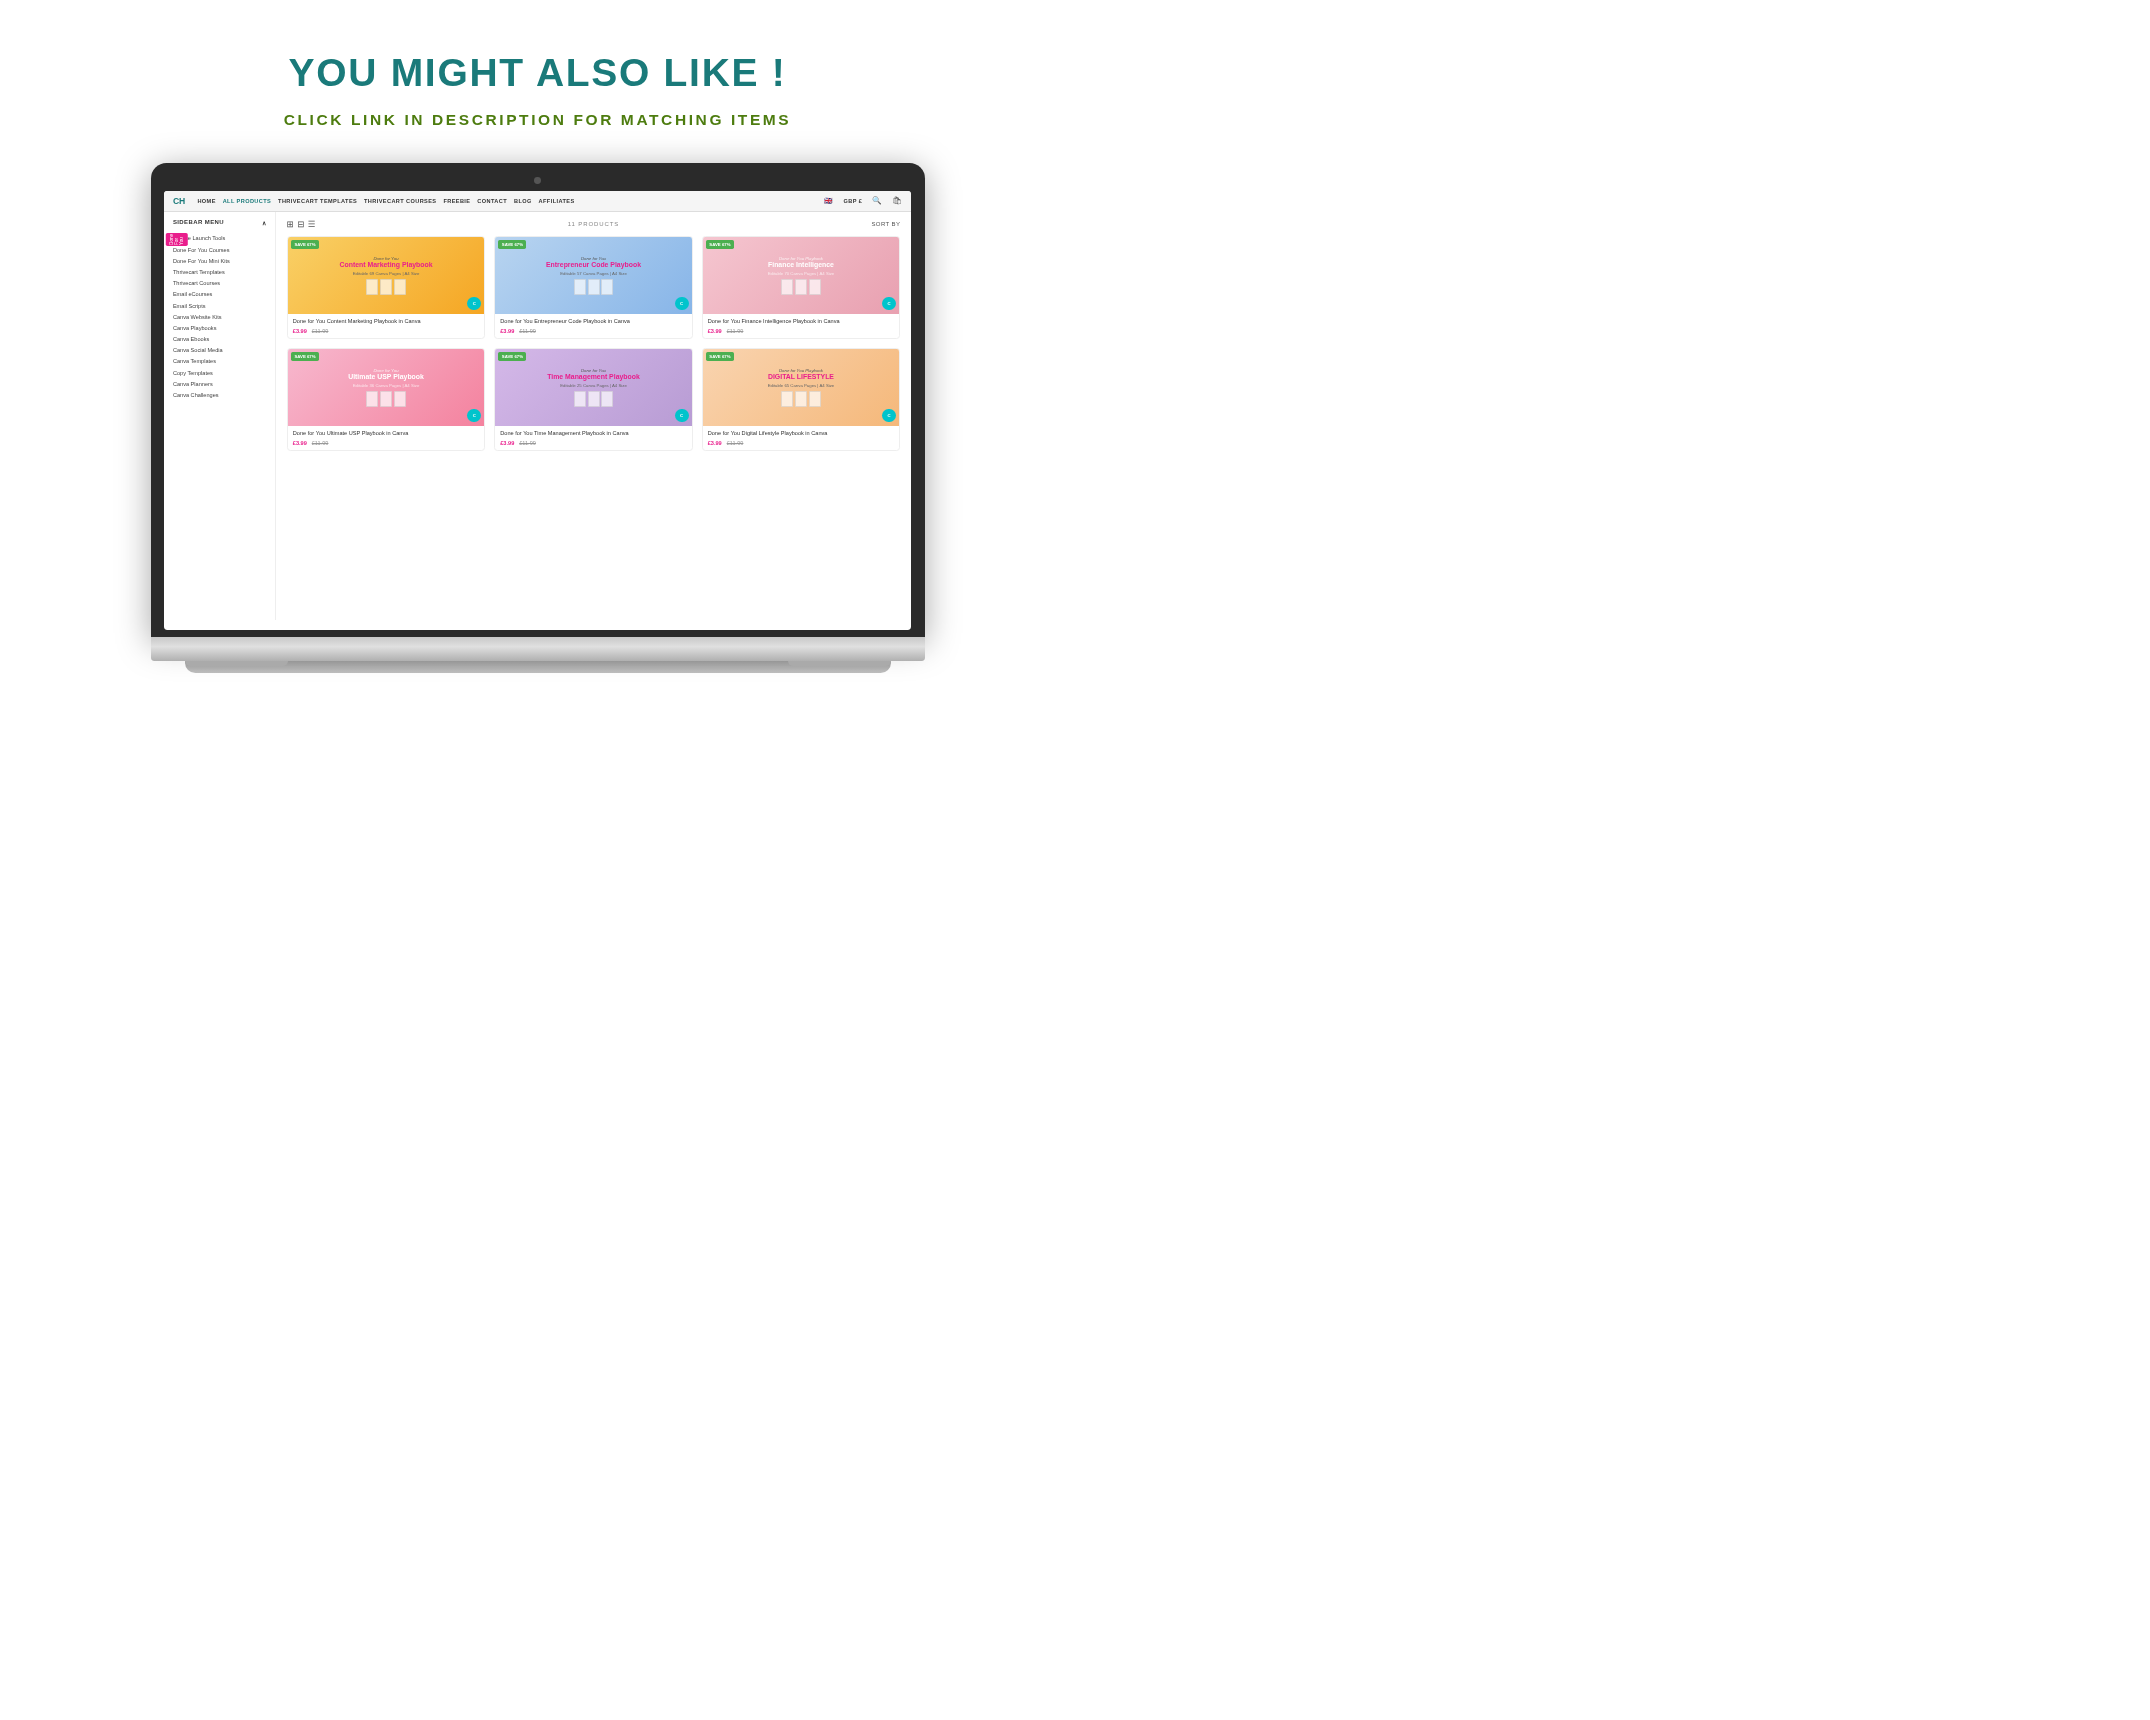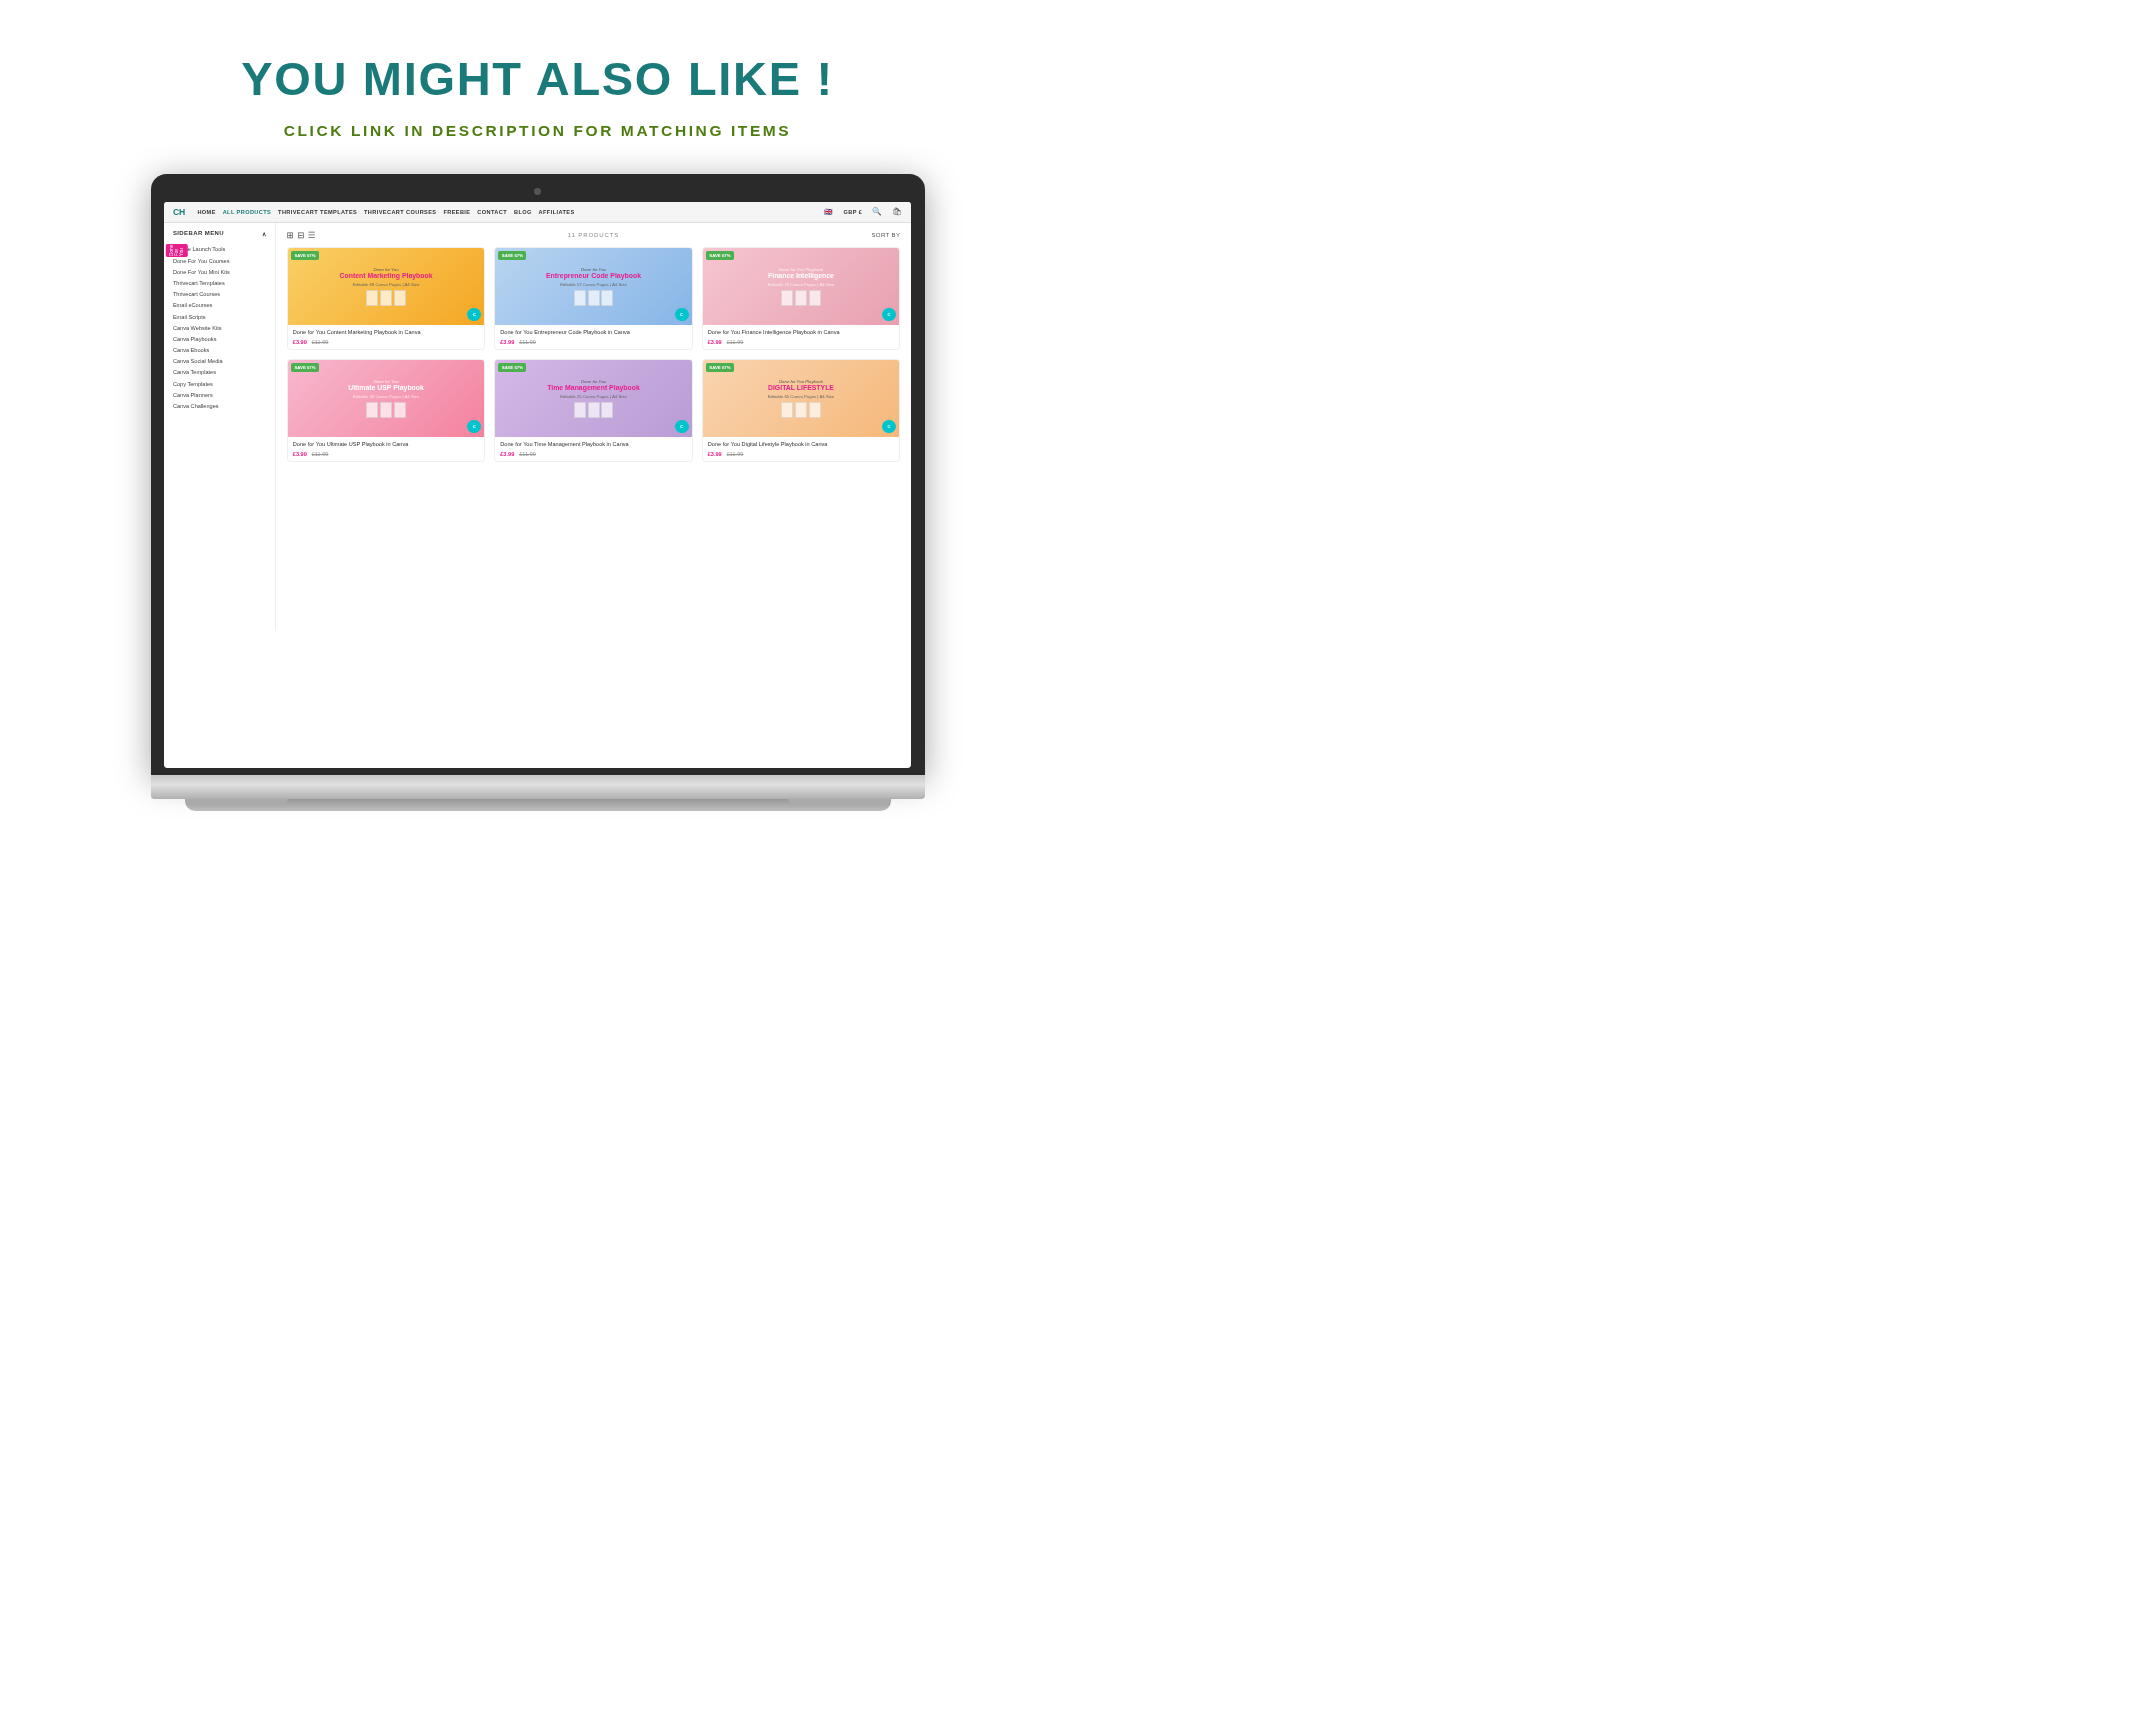--- a/index.html
+++ b/index.html
@@ -9,21 +9,21 @@
       width: 1075px;
       min-height: 860px;
       display: flex;
       flex-direction: column;
       align-items: center;
       padding: 34px 17px 52px;
     }
 
     
     .page-headline {
-      font-size: 47px;
+      font-size: 39px;
       font-weight: 900;
       color: #1a7a7a;
       text-transform: uppercase;
       letter-spacing: 1.7px;
       margin-top: 17px;
       text-align: center;
     }
     .page-subheadline {
       font-size: 15.5px;
       font-weight: 700;
@@ -53,21 +53,21 @@
       height: 6.9px;
       background: #555;
       border-radius: 50%;
       margin: 0 auto 6.9px;
     }
     .laptop-screen {
       background: #fff;
       border-radius: 3.4px;
       overflow: hidden;
       width: 100%;
-      height: 566px;
+      height: 439px;
     }
     .laptop-base {
       background: linear-gradient(180deg, #c8c8c8 0%, #e0e0e0 40%, #b0b0b0 100%);
       height: 24px;
       border-radius: 0 0 3.4px 3.4px;
       position: relative;
     }
     .laptop-bottom {
       background: linear-gradient(180deg, #a0a0a0 0%, #c0c0c0 100%);
       height: 12px;

